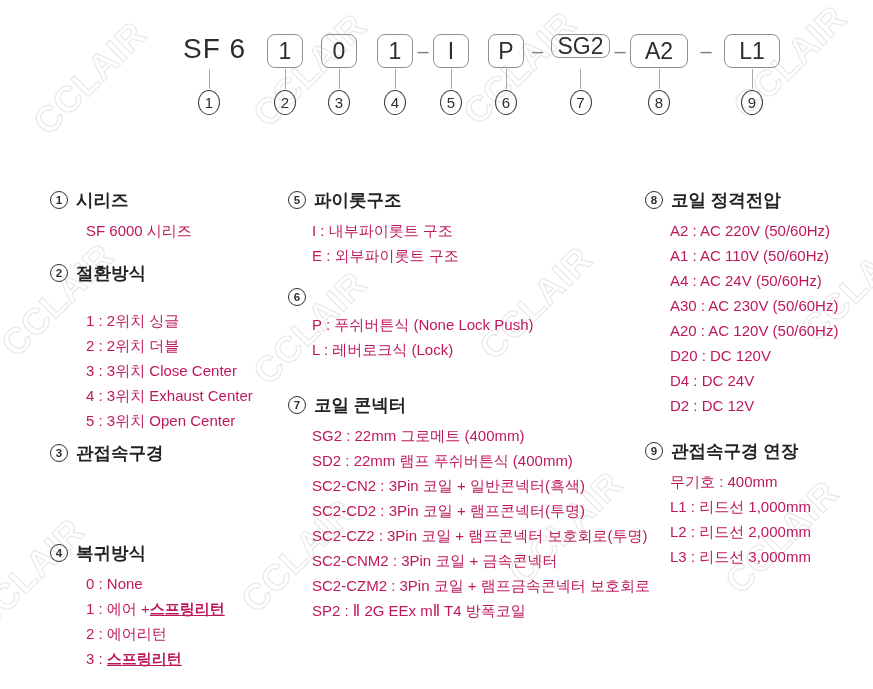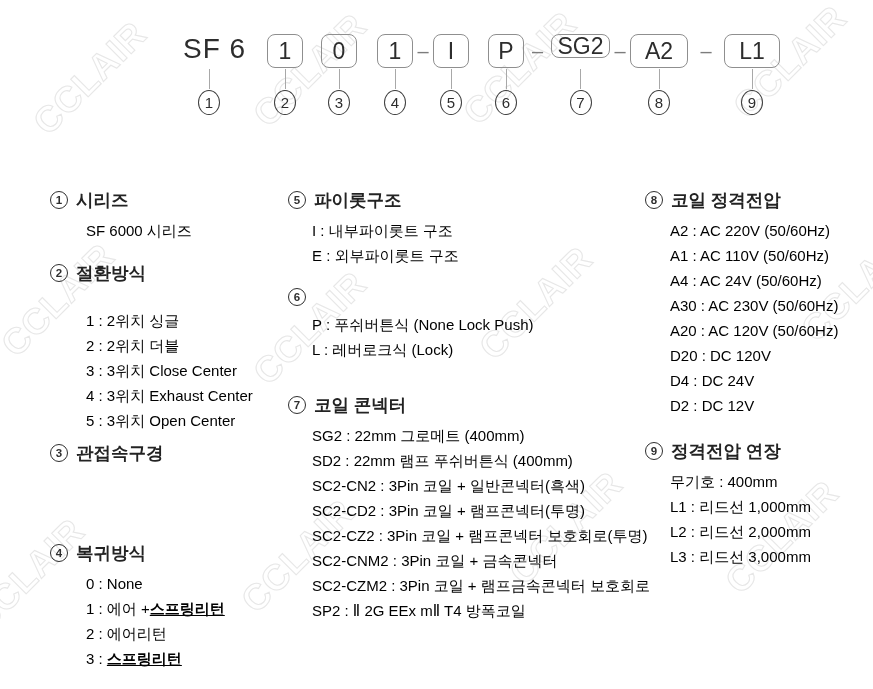--- a/index.html
+++ b/index.html
@@ -89,21 +89,21 @@
     flex: 0 0 auto;
   }
   .items {
     list-style: none;
     margin: 6px 0 0 0;
     padding: 0;
   }
   .item {
     font-size: 15px;
     line-height: 25px;
-    color: #000000;
+    color: #be185d;
   }
   .item .u-part { text-decoration: underline; font-weight: bold; }
 </style>
 </head>
 <body>
 
 <div class="stage">
   <div id="wm-layer">
       <svg width="230" height="110" class="wm" style="left: -25px; top: 23px;">
         <text x="115" y="67" text-anchor="middle" transform="rotate(-45 115 55)" font-size="36" letter-spacing="1" font-weight="bold" fill="none" stroke="#e7e7e7" stroke-width="1.1">CCLAIR</text>
@@ -263,21 +263,21 @@
           <li class="item"><span>A30 : AC 230V (50/60Hz)</span></li>
           <li class="item"><span>A20 : AC 120V (50/60Hz)</span></li>
           <li class="item"><span>D20 : DC 120V</span></li>
           <li class="item"><span>D4 : DC 24V</span></li>
           <li class="item"><span>D2 : DC 12V</span></li>
         </ul>
       </div>
       <div class="section" style="left: 645px; top: 439px;">
         <div class="section-heading">
           <span class="badge">9</span>
-          <span>정격전압 연장</span>
+          <span>관접속구경 연장</span>
         </div>
         <ul class="items" style="padding-left: 25px;">
           <li class="item"><span>무기호 : 400mm</span></li>
           <li class="item"><span>L1 : 리드선 1,000mm</span></li>
           <li class="item"><span>L2 : 리드선 2,000mm</span></li>
           <li class="item"><span>L3 : 리드선 3,000mm</span></li>
         </ul>
       </div>
     </div>
 </div>

